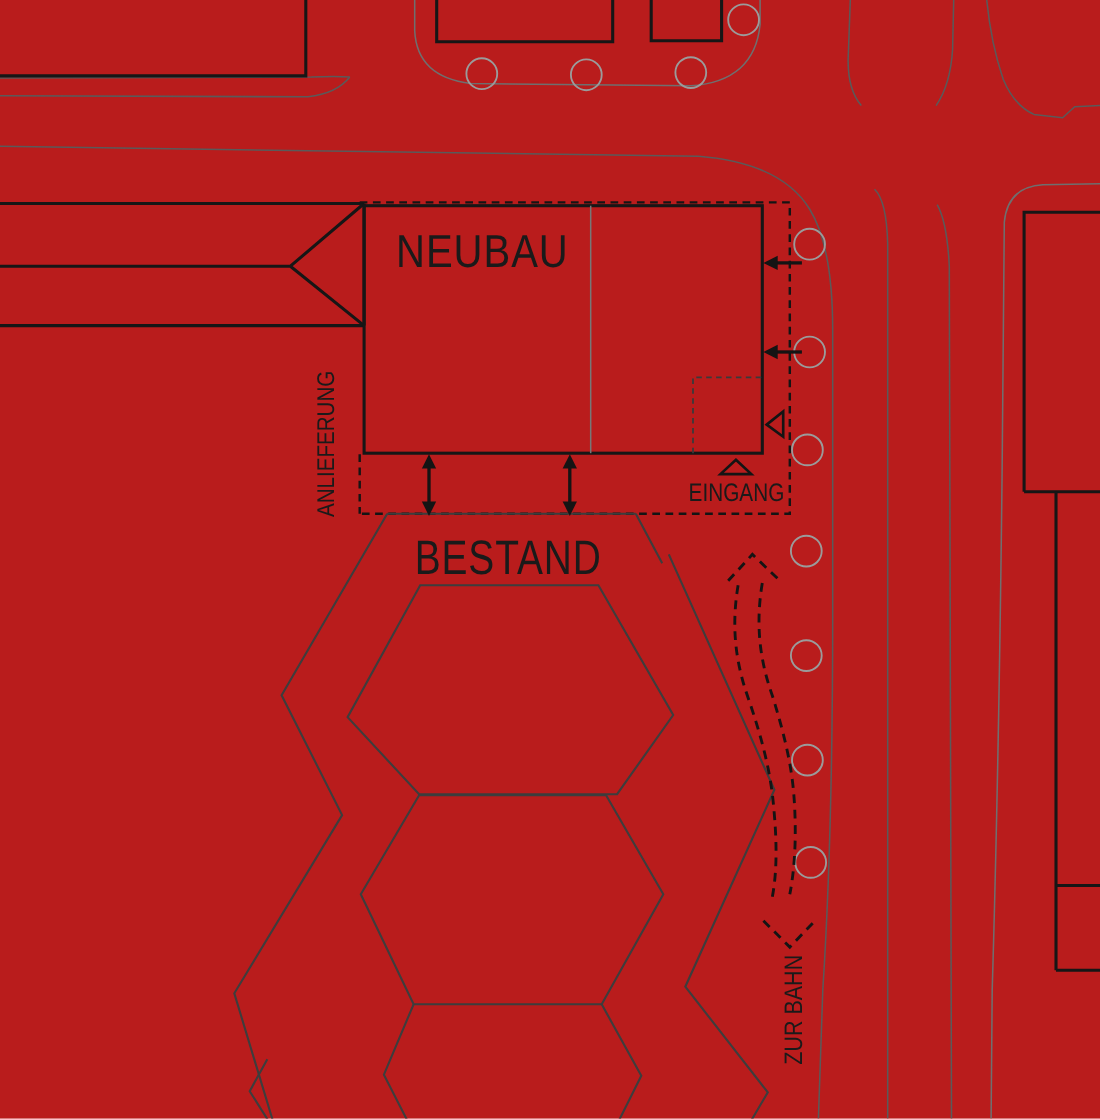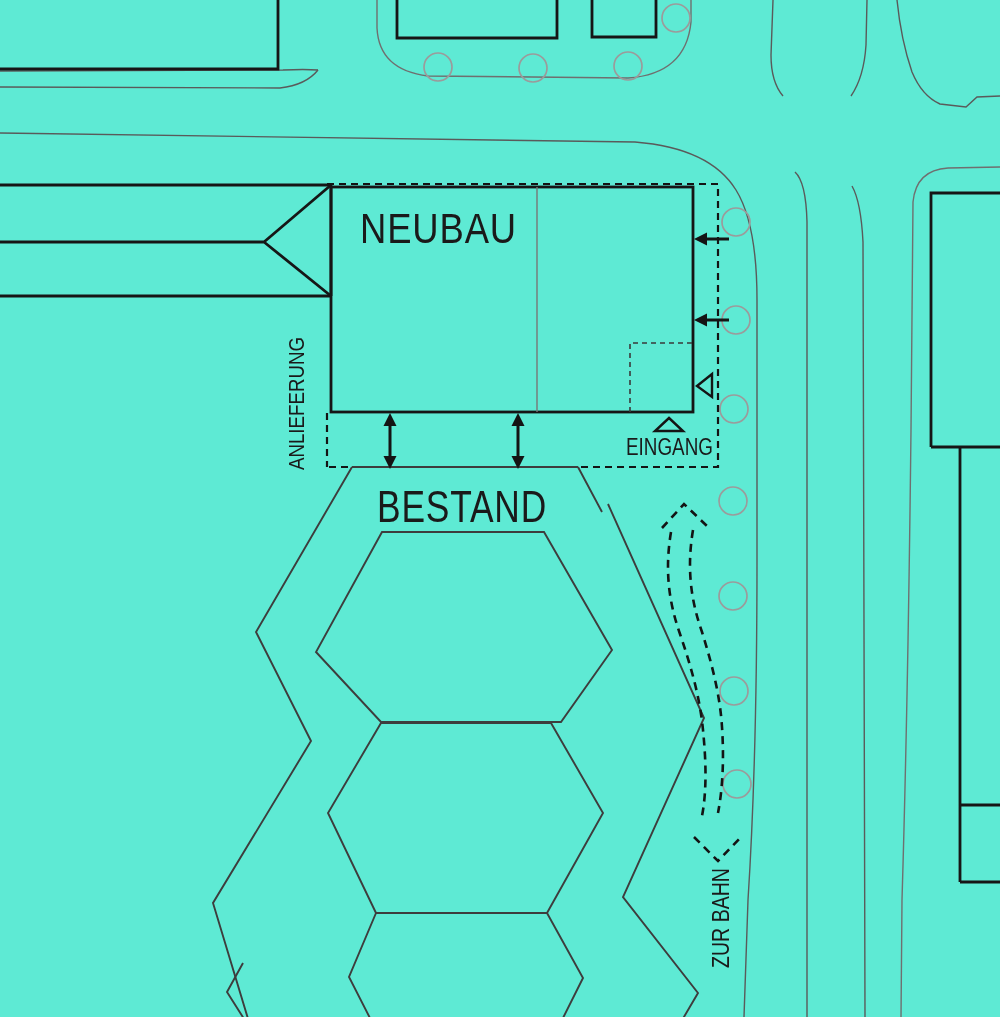--- a/index.html
+++ b/index.html
@@ -1,16 +1,16 @@
 <!DOCTYPE html>
 <html><head>
 <meta charset="utf-8">
 <style>
   html,body{margin:0;padding:0;background:#ffffff;}
-  .stage{position:relative;width:1000px;height:1017px;background:#5eead4;overflow:hidden;
+  .stage{position:relative;width:1000px;height:1017px;background:#b91c1c;overflow:hidden;
          font-family:"Liberation Sans", sans-serif;}
   svg{display:block}
   text{fill:#1a1a1a;font-family:"Liberation Sans", sans-serif;font-weight:300;}
   .t-big{font-size:42px;letter-spacing:1px;}
   .t-big2{font-size:44px;letter-spacing:1px;}
   .t-small{font-size:23px;}
   .t-small2{font-size:22px;}
   .bld{stroke:#161616;stroke-width:2.8;fill:none;}
   .bestand{stroke:#3d3d3d;stroke-width:1.9;fill:none;stroke-linejoin:miter;}
   .road{stroke:#5a5a5a;stroke-width:1.4;fill:none;}

